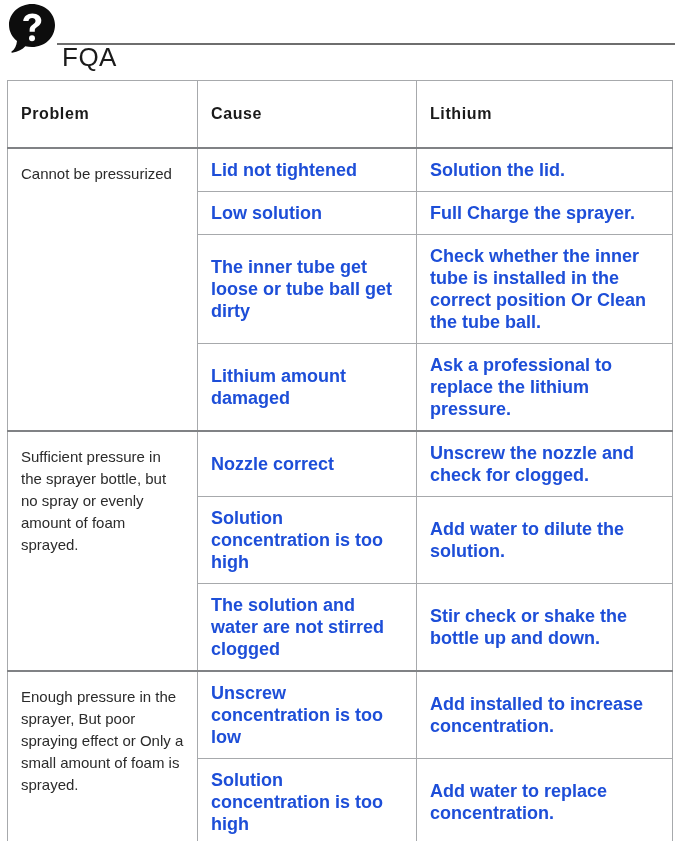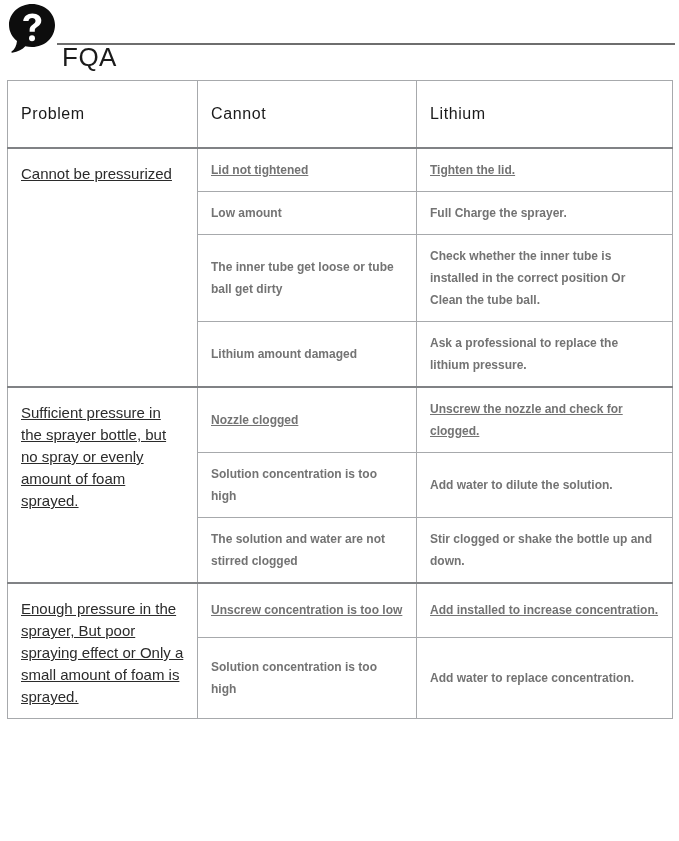--- a/index.html
+++ b/index.html
@@ -69,45 +69,44 @@
     border: 1.5px solid #a7a9ac;
     vertical-align: middle;
     text-align: left;
     padding: 10px 13px;
     box-sizing: border-box;
   }
 
   .faq-table thead th {
     height: 55px;
     font-size: 16px;
-    font-weight: normal;
+    font-weight: bold;
     letter-spacing: 0.6px;
     color: #1a1a1a;
     padding: 24px 13px;
   }
 
   td.problem-cell {
     font-size: 15px;
     font-weight: normal;
     line-height: 22px;
     color: #2b2b2b;
     vertical-align: top;
     padding-top: 14px;
   }
   td.cause-cell,
   td.solution-cell {
-    font-size: 12px;
+    font-size: 18px;
     font-weight: bold;
     line-height: 22px;
-    color: #737373;
+    color: #1d4ed8;
   }
 
   .group-start td {
     border-top: 2px solid #808285;
-    text-decoration: underline;
   }
 </style>
 </head>
 <body>
 
 <div class="header">
   <span class="faq-icon">
     <svg width="52" height="52" viewBox="0 0 52 52" aria-hidden="true">
       <path d="M26 2 C13.3 2 3 11.3 3 23 C3 29.4 6.1 35.1 11 38.9 C10.6 43.4 8.6 47.2 5.6 49.6 C5.1 50 5.4 50.8 6.1 50.7 C12.1 49.9 16.6 47.2 19.3 44.2 C21.4 44.7 23.7 45 26 45 C38.7 45 49 35.7 49 23 C49 11.3 38.7 2 26 2 Z" fill="#0d0d0d"></path>
       <path d="M26.3 11.5 c-5.0 0 -8.6 2.9 -9.1 7.5 h5.3 c0.3 -1.9 1.6 -3.1 3.6 -3.1 c2.0 0 3.4 1.2 3.4 2.9 c0 1.5 -0.7 2.4 -2.6 3.7 c-2.4 1.6 -3.4 3.2 -3.3 5.9 l0 1.3 h5.2 l0 -1.0 c0 -1.7 0.6 -2.6 2.6 -3.9 c2.6 -1.7 3.9 -3.6 3.9 -6.3 c0 -4.1 -3.4 -7.0 -9.0 -7.0 z" fill="#ffffff"></path>
@@ -120,56 +119,56 @@
 
 <table class="faq-table">
   <colgroup>
     <col class="c-problem">
     <col class="c-cause">
     <col class="c-solution">
   </colgroup>
   <thead>
     <tr>
       <th>Problem</th>
-      <th>Cannot</th>
+      <th>Cause</th>
       <th>Lithium</th>
     </tr>
   </thead>
   <tbody>
 
     <tr class="group-start">
       <td class="problem-cell" rowspan="4">Cannot be pressurized</td>
       <td class="cause-cell">Lid not tightened</td>
-      <td class="solution-cell">Tighten the lid.</td>
+      <td class="solution-cell">Solution the lid.</td>
     </tr>
     <tr>
-      <td class="cause-cell">Low amount</td>
+      <td class="cause-cell">Low solution</td>
       <td class="solution-cell">Full Charge the sprayer.</td>
     </tr>
     <tr>
       <td class="cause-cell">The inner tube get loose or tube ball get dirty</td>
       <td class="solution-cell">Check whether the inner tube is installed in the correct position Or Clean the tube ball.</td>
     </tr>
     <tr>
       <td class="cause-cell">Lithium amount damaged</td>
       <td class="solution-cell">Ask a professional to replace the lithium pressure.</td>
     </tr>
 
     <tr class="group-start">
       <td class="problem-cell" rowspan="3">Sufficient pressure in the sprayer bottle, but no spray or evenly amount of foam sprayed.</td>
-      <td class="cause-cell">Nozzle clogged</td>
+      <td class="cause-cell">Nozzle correct</td>
       <td class="solution-cell">Unscrew the nozzle and check for clogged.</td>
     </tr>
     <tr>
       <td class="cause-cell">Solution concentration is too high</td>
       <td class="solution-cell">Add water to dilute the solution.</td>
     </tr>
     <tr>
       <td class="cause-cell">The solution and water are not stirred clogged</td>
-      <td class="solution-cell">Stir clogged or shake the bottle up and down.</td>
+      <td class="solution-cell">Stir check or shake the bottle up and down.</td>
     </tr>
 
     <tr class="group-start">
       <td class="problem-cell" rowspan="2">Enough pressure in the sprayer, But poor spraying effect or Only a small amount of foam is sprayed.</td>
       <td class="cause-cell">Unscrew concentration is too low</td>
       <td class="solution-cell">Add installed to increase concentration.</td>
     </tr>
     <tr>
       <td class="cause-cell">Solution concentration is too high</td>
       <td class="solution-cell">Add water to replace concentration.</td>

